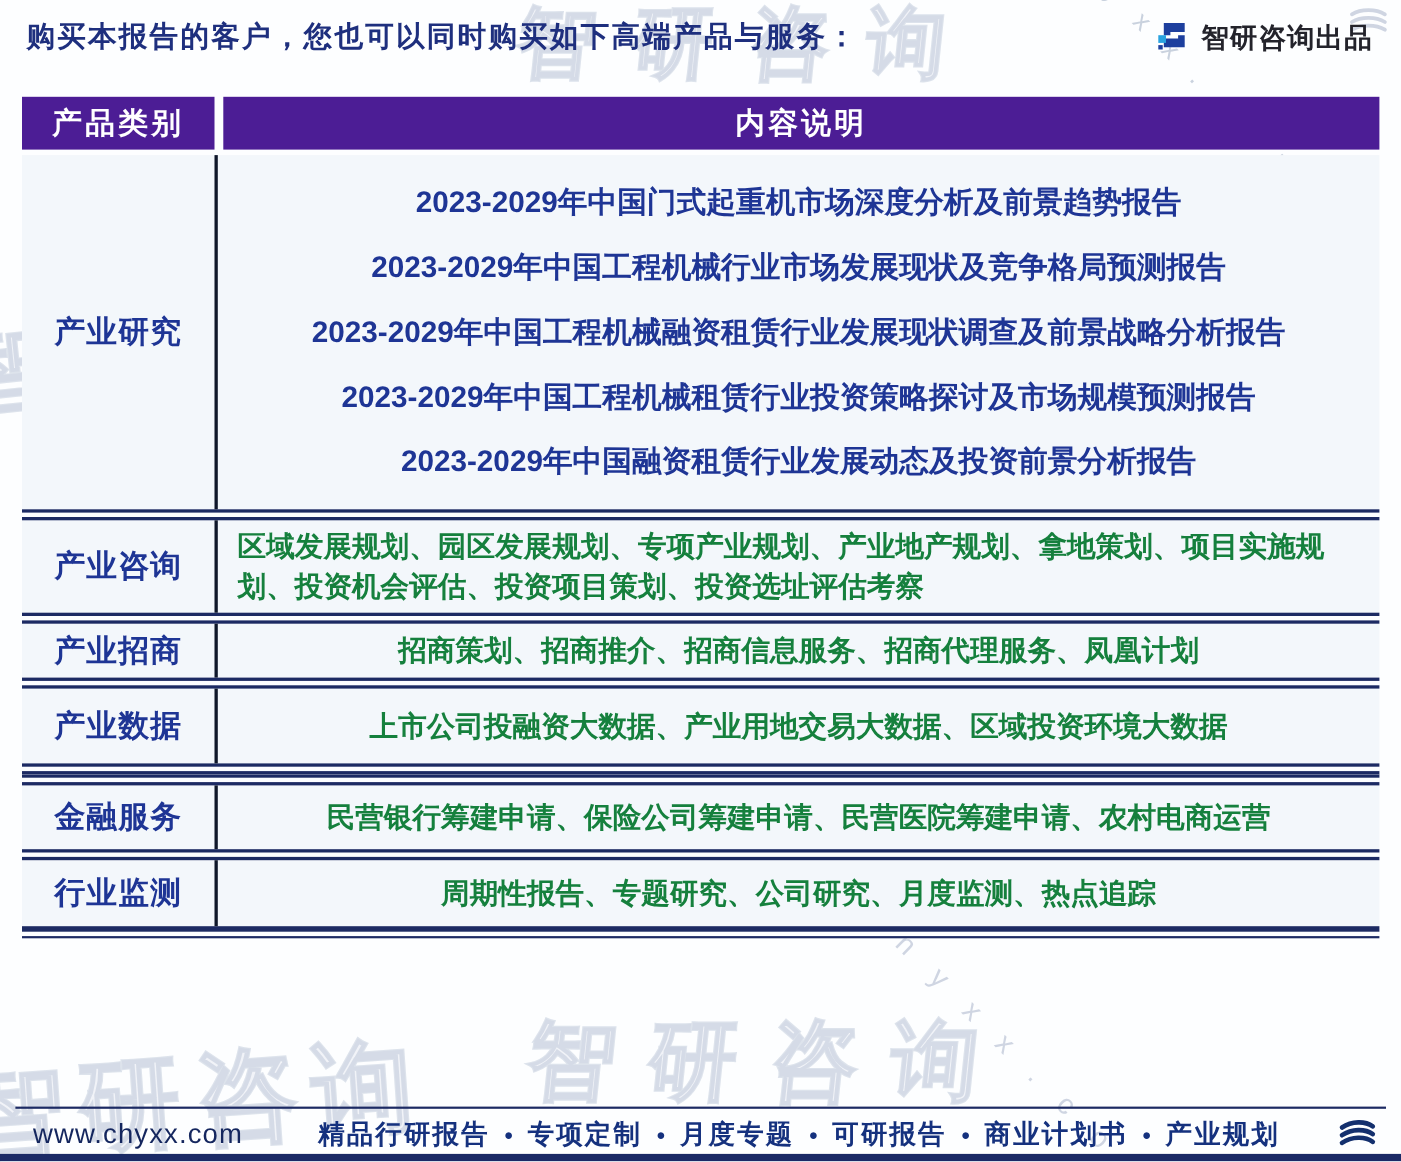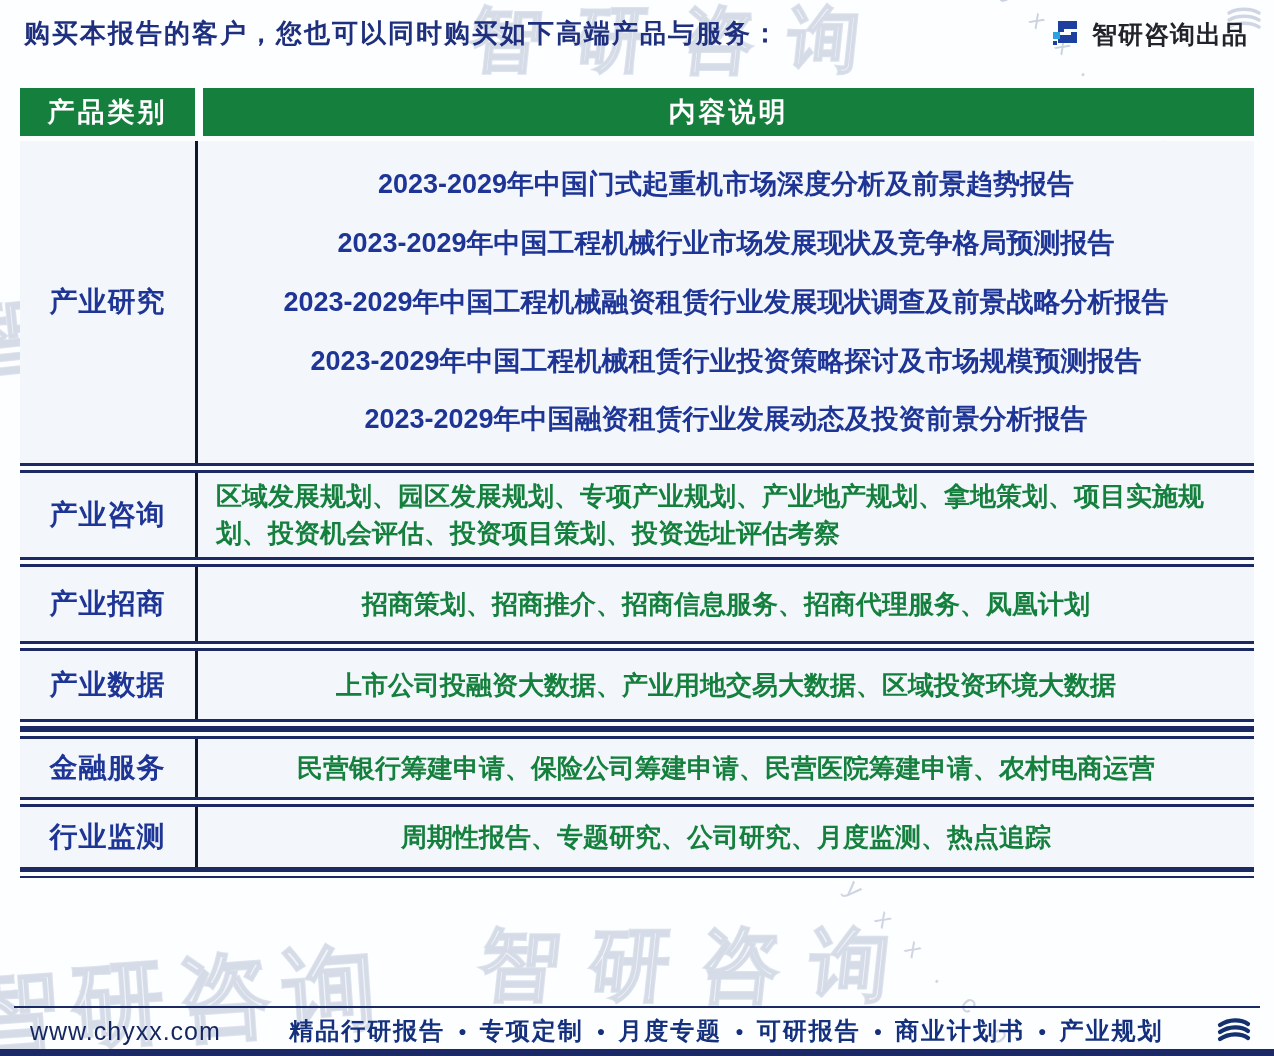--- a/index.html
+++ b/index.html
@@ -35,21 +35,21 @@
   .brand {
     position:absolute; z-index:1;
     right:26px; top:16px;
     display:flex; align-items:center; gap:10px;
   }
   .brand-text { font-size:25px; font-weight:700; color:#23232b; letter-spacing:1px; }
   
   .table { position:absolute; z-index:1; left:20px; top:88px; width:1234px; }
   .thead { display:flex; gap:8px; margin-bottom:5px; }
   .th {
-    background:#15803d; color:#ffffff;
+    background:#4c1d95; color:#ffffff;
     font-weight:700; font-size:27px; letter-spacing:3px;
     height:48px; display:flex; align-items:center; justify-content:center;
   }
   .th-cat { width:175px; }
   .th-desc { flex:1; }
   .tbody { background:#f3f7fb; }
   .row { display:flex; }
   .cell-cat {
     width:175px; flex:none;
     display:flex; align-items:center; justify-content:center;
@@ -142,21 +142,21 @@
           </div>
         </div>
         <div class="divider"></div>
         <div class="row" style="height: 84px;">
           <div class="cell-cat">产业咨询</div>
           <div class="cell-desc">
             <div class="line">区域发展规划、园区发展规划、专项产业规划、产业地产规划、拿地策划、项目实施规划、投资机会评估、投资项目策划、投资选址评估考察</div>
           </div>
         </div>
         <div class="divider"></div>
-        <div class="row" style="height: 74px;">
+        <div class="row" style="height: 49px;">
           <div class="cell-cat">产业招商</div>
           <div class="cell-desc">
             <div class="line">招商策划、招商推介、招商信息服务、招商代理服务、凤凰计划</div>
           </div>
         </div>
         <div class="divider"></div>
         <div class="row" style="height: 68px;">
           <div class="cell-cat">产业数据</div>
           <div class="cell-desc">
             <div class="line">上市公司投融资大数据、产业用地交易大数据、区域投资环境大数据</div>

